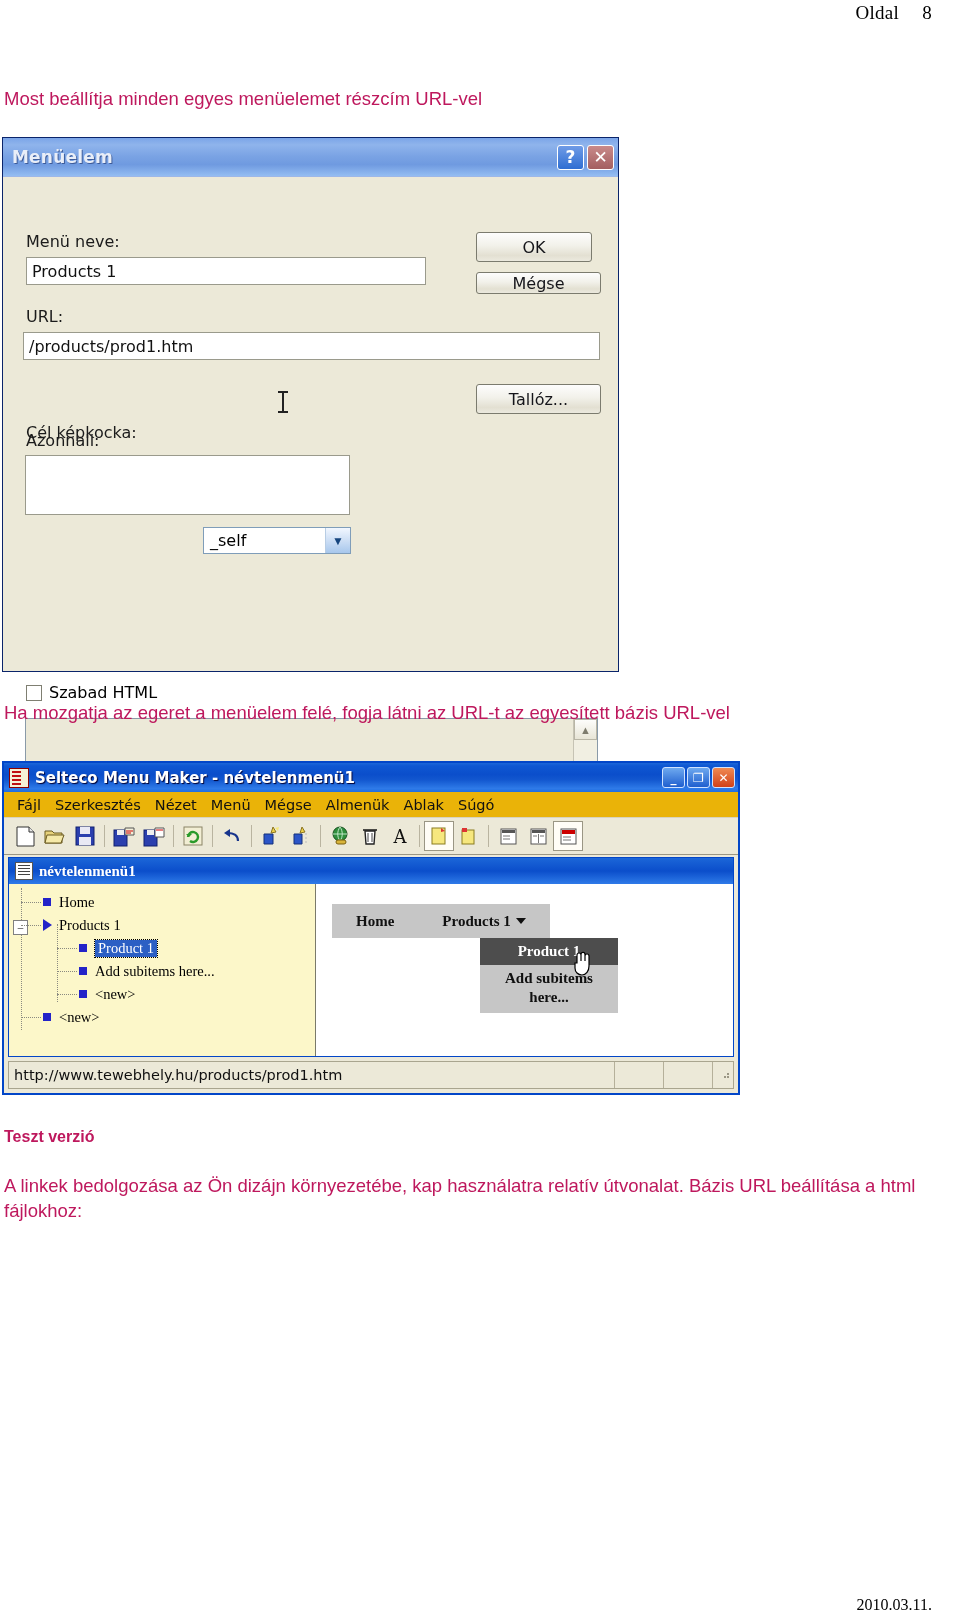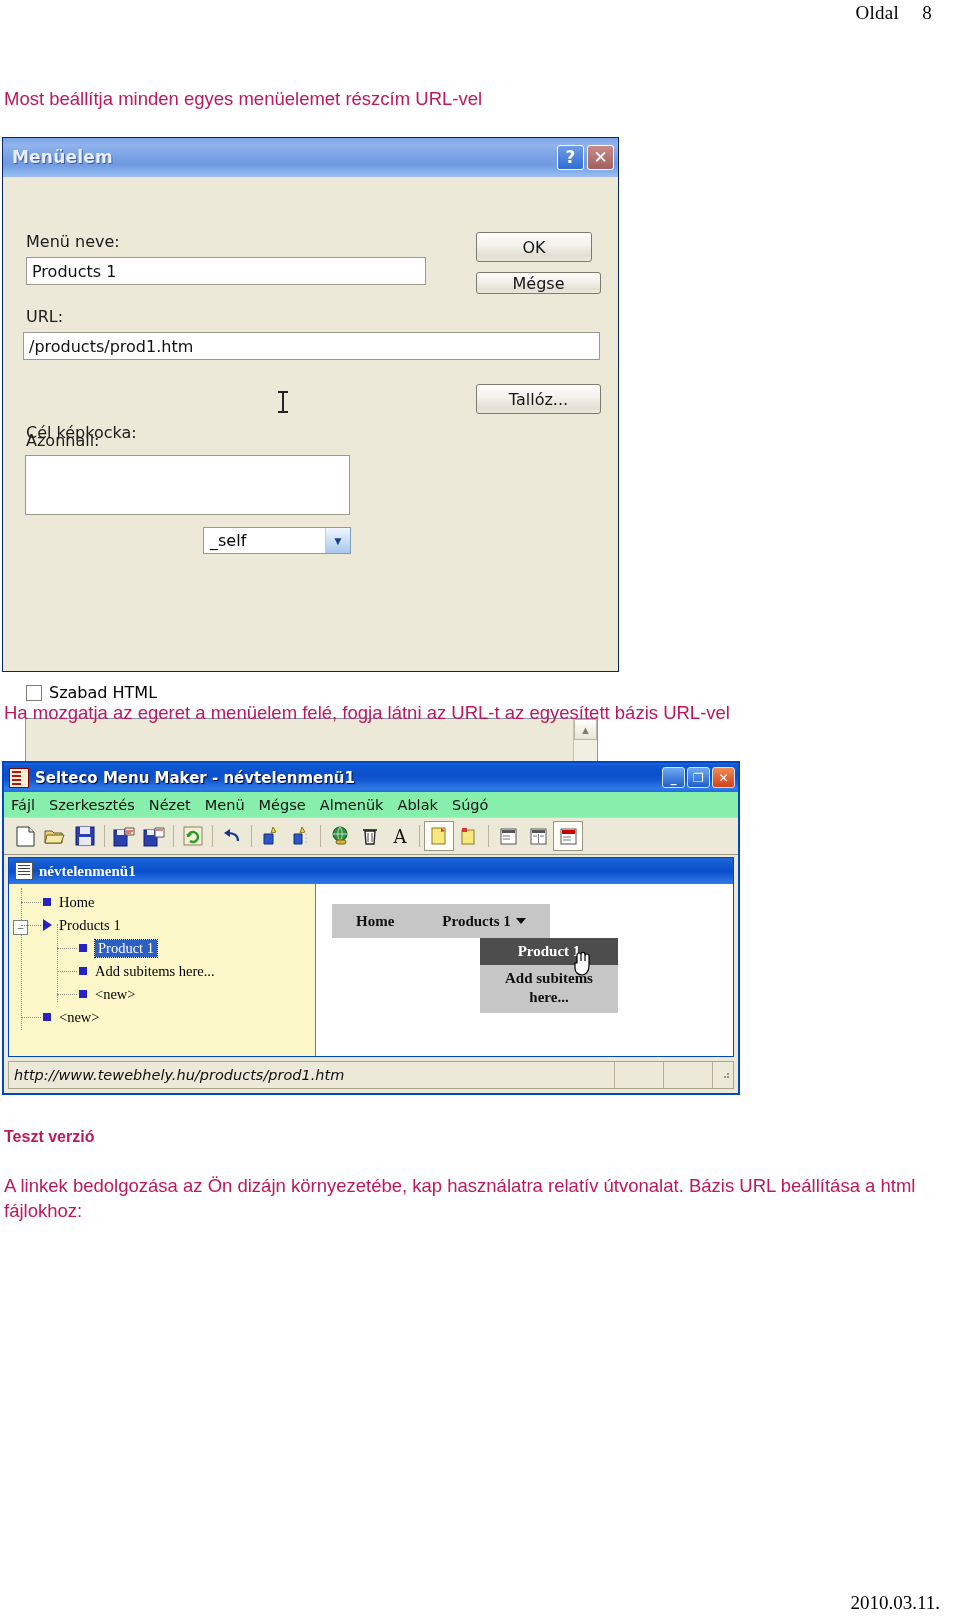--- a/index.html
+++ b/index.html
@@ -34,23 +34,23 @@
     font-family: "Liberation Sans", sans-serif;
     color: #be185d;
   }
   #para-intro { top: 86px; }
   #para-hover { top: 700px; }
   #para-teszt { top: 1124px; font-weight: bold; font-size: 16px;}
   #para-last  { top: 1173px; width: 918px; }
 
   .footer-date {
     position: absolute;
-    right: 20px; bottom: 2px;
+    right: 28px; bottom: 2px;
     font-family: "Liberation Serif", serif;
-    font-size: 19px;
+    font-size: 16px;
   }
 
   
   #dlg {
     position: absolute;
     left: 2px; top: 137px;
     width: 617px; height: 535px;
     background: #ece9d8;
     border: 1px solid #0a246a;
     box-sizing: border-box;
@@ -208,23 +208,23 @@
     display:flex; align-items:flex-end; justify-content:center;
     background: linear-gradient(to bottom,#6ea9ef,#1f5fcf);
     color:#fff; font-size:12px; font-weight:bold; padding-bottom:2px;
   }
   .win-btn.close {
     background: linear-gradient(to bottom,#f08a52,#d0411a);
     align-items:center; padding-bottom:0;
   }
 
   #app .menubar {
-    height:25px; background:#86efac;
+    height:25px; background:#eab308;
     display:flex; align-items:center; gap:0px;
-    border-bottom:1px solid #d8d3bd;
+    padding-left:6px; border-bottom:1px solid #d8d3bd;
   }
   #app .menubar .mi {
     font-size:14.5px; padding: 2px 7px; color:#111;
   }
 
   #app .toolbar {
     height:36px; background:#ece9d8;
     display:flex; align-items:center; padding-left:6px;
     border-bottom:1px solid #9a9684;
     gap:0px;
@@ -297,21 +297,21 @@
     pointer-events:none;
   }
 
   #app .statusbar {
     position:absolute; left:4px; right:4px; bottom:4px; height:28px;
     background:#ece9d8; border:1px solid #a9a58f; box-sizing:border-box;
     display:flex; align-items:center;
   }
   #app .statusbar .sfield {
     flex:1; font-size:14.5px; padding-left:5px; color:#101010;
-    border-right:1px solid #b5b09a; height:100%; display:flex; align-items:center;font-style:italic;
+    border-right:1px solid #b5b09a; height:100%; display:flex; align-items:center;
   }
   #app .statusbar .sp { width:48px; border-right:1px solid #b5b09a; height:100%;}
   #app .statusbar .grip { width:18px; display:flex;align-items:flex-end;justify-content:flex-end; padding:0 2px 2px 0;}
 </style>
 </head>
 <body>
 
 <div class="page-header">
   <span>Oldal</span>
   <span class="pnum">8</span>

